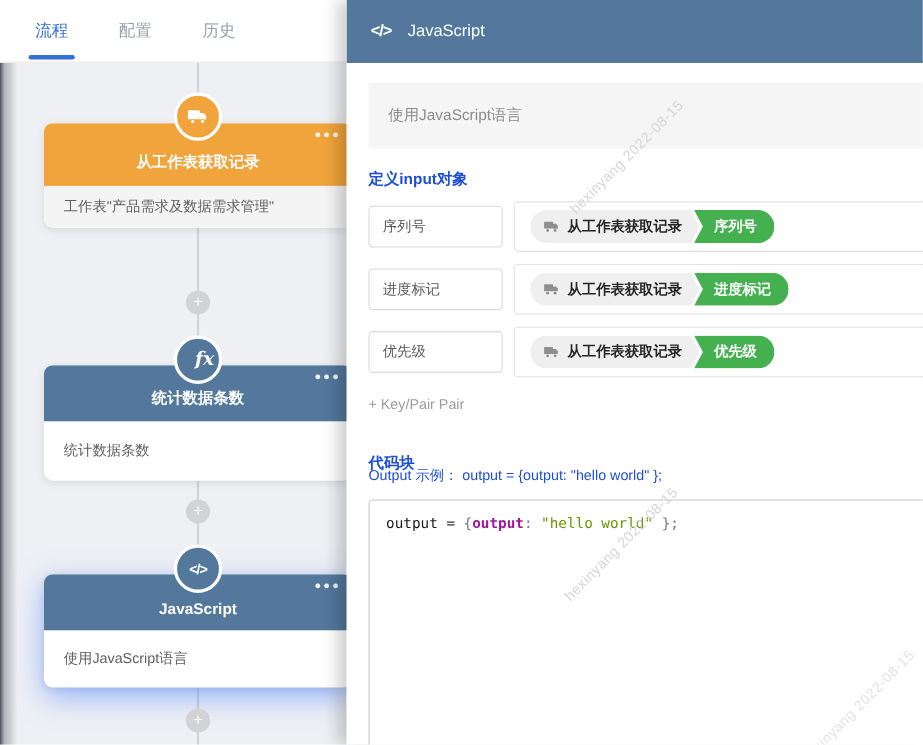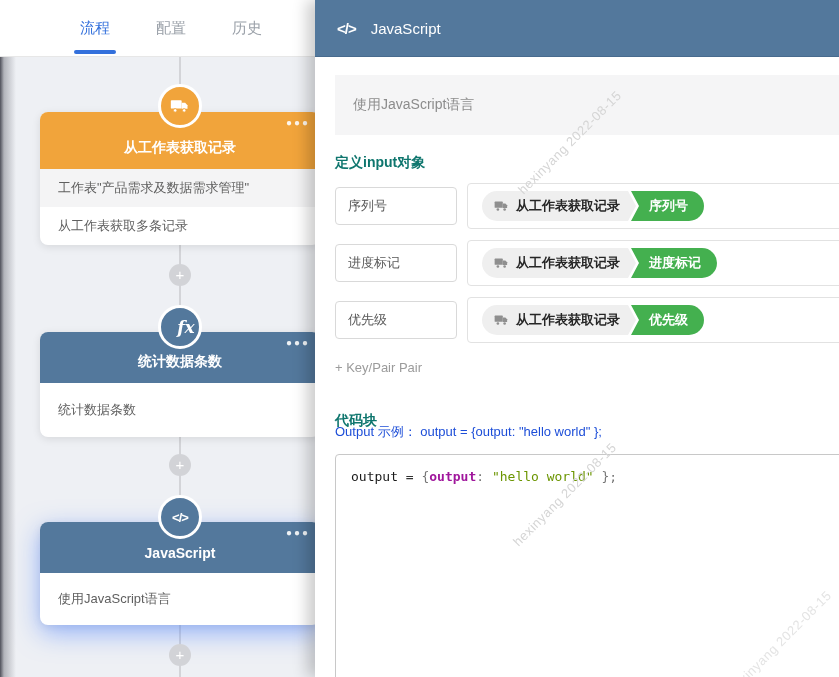--- a/index.html
+++ b/index.html
@@ -2,21 +2,21 @@
 <html><head>
 <meta charset="utf-8">
 <style>
   * { margin:0; padding:0; box-sizing:border-box; }
   html,body { width:839px; height:677px; font-family:"Liberation Sans",sans-serif; background:#fff; overflow:hidden; }
   .screen { position:relative; width:839px; height:677px; overflow:hidden; }
 
   
   .topbar { position:absolute; left:0; top:0; width:315px; height:57px; background:#fff;
             border-bottom:1px solid #e7e7e7; z-index:2; display:flex; align-items:center;
-            padding-left:80px; gap:46px; }
+            padding-left:32px; gap:46px; }
   .tab { position:relative; font-size:15px; color:#9ba1a9; height:100%; display:flex; align-items:center; cursor:pointer; }
   .tab.active { color:#3370dc; }
   .tab.active .tab-underline { position:absolute; left:-6px; right:-6px; bottom:2px; height:4px;
             background:#3370dc; border-radius:2px; }
 
   
   .canvas { position:absolute; left:0; top:57px; width:315px; height:620px; background:#eef0f4; z-index:1; }
   .edge-shadow { position:absolute; left:0; top:0; bottom:0; width:16px; z-index:4;
             background:linear-gradient(to right, rgba(40,41,52,.8) 0, rgba(40,41,52,.30) 4px, rgba(40,41,52,0) 16px); }
   .vline { position:absolute; left:179px; top:0; bottom:0; width:2px; background:#d3d4d8; }
@@ -53,21 +53,21 @@
   .panel { position:absolute; left:315px; top:0; width:524px; height:677px; background:#fff;
             z-index:10; box-shadow:-8px 0 14px rgba(0,0,0,.20); overflow:hidden; }
   .panel-header { height:57px; background:#53789c; border-bottom:1px solid #486b8e;
             display:flex; align-items:center; padding-left:22px; color:#fff; }
   .panel-header .p-icon { font-weight:bold; font-size:15px; letter-spacing:-1px; }
   .panel-header .p-title { margin-left:15px; font-size:15px; }
   .panel-body { position:absolute; top:57px; left:0; right:0; bottom:0; }
 
   .desc-box { position:absolute; left:20px; right:0; top:18px; height:60px; background:#f5f5f6;
             display:flex; align-items:center; padding-left:18px; color:#8c8c8c; font-size:14px; }
-  .sec-heading { position:absolute; left:20px; font-size:14px; font-weight:bold; color:#0f766e; }
+  .sec-heading { position:absolute; left:20px; font-size:14px; font-weight:bold; color:#1d4ed8; }
   .rows { position:absolute; left:20px; right:-8px; top:126px; }
   .io-row { display:flex; align-items:center; margin-bottom:11px; height:46px; }
   .key-input { width:122px; height:38px; border:1px solid #d9d9d9; border-radius:4px; padding:0 12px;
             font-size:13px; color:#595959; margin-right:10px; flex:none; outline:none;
             font-family:"Liberation Sans",sans-serif; background:#fff; }
   .value-box { flex:1; height:46px; border:1px solid #e2e2e2; border-radius:4px; display:flex;
             align-items:center; padding-left:14px; }
   .pill { display:flex; align-items:center; height:30px; cursor:pointer; }
   .pill-src { display:flex; align-items:center; gap:7px; background:#efefef; height:30px;
             border-radius:15px 0 0 15px; padding:0 16px 0 12px; font-size:13px; font-weight:bold;
@@ -119,21 +119,20 @@
         <circle cx="6.2" cy="17.3" r="2.1" fill="#fff" stroke="#f1a43b" stroke-width="1"></circle>
         <circle cx="17" cy="17.3" r="2.1" fill="#fff" stroke="#f1a43b" stroke-width="1"></circle>
       </svg>
     </div>
     <div class="node-card" style="top:55px">
       <div class="node-header orange h57">
         <span>从工作表获取记录</span>
         <span class="node-menu">●●●</span>
       </div>
       <div class="node-row alt">工作表"产品需求及数据需求管理"</div>
-      <div class="node-row">从工作表获取多条记录</div>
     </div>
 
     <div class="add-btn" style="top:207px">+</div>
 
     <div class="node-circle steel" style="top:248px">
       <span class="glyph-fx">fx</span>
     </div>
     <div class="node-card" style="top:275px">
       <div class="node-header steel h51">
         <span>统计数据条数</span>

